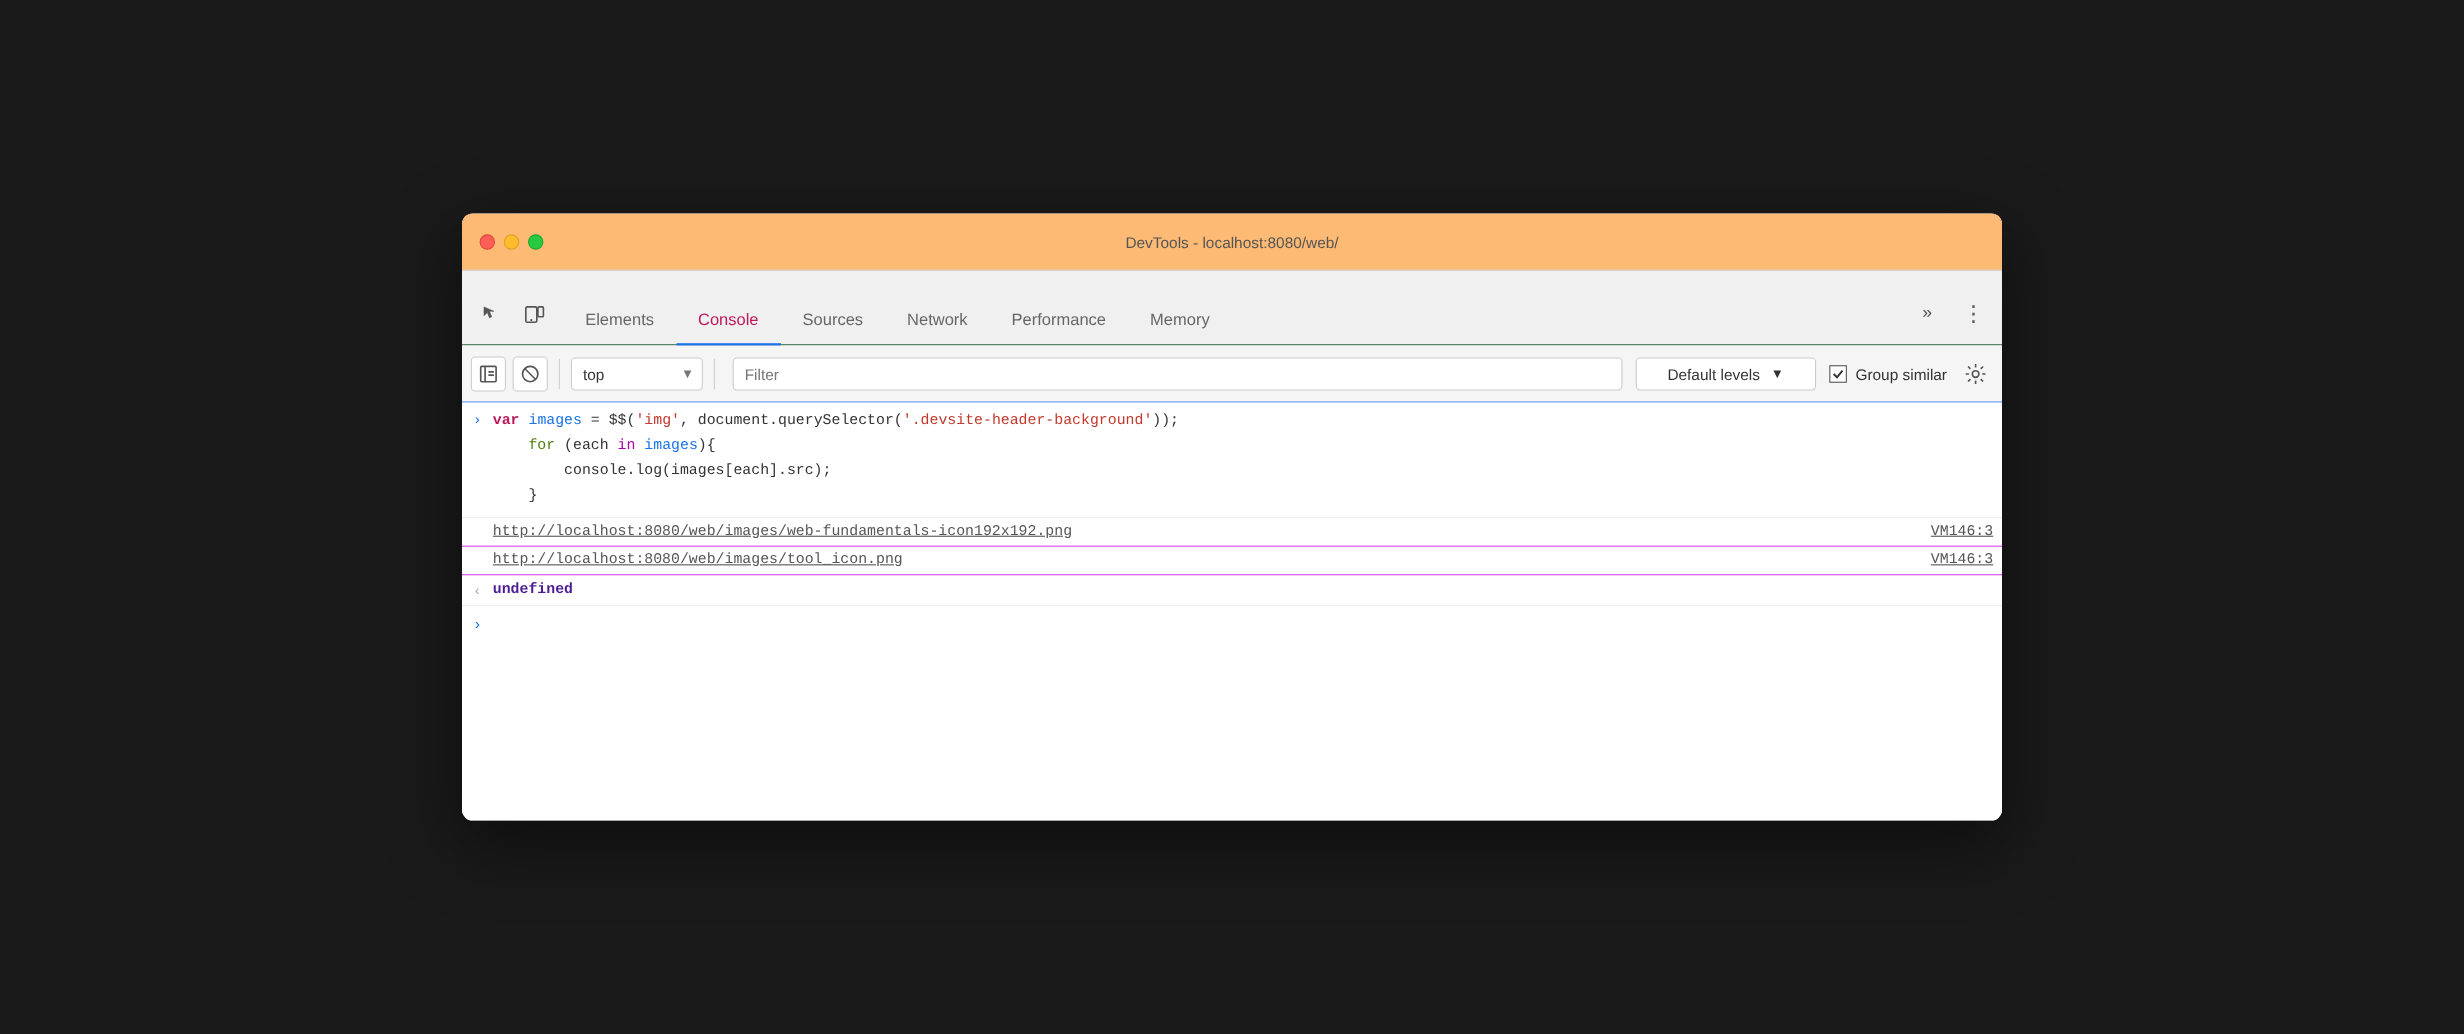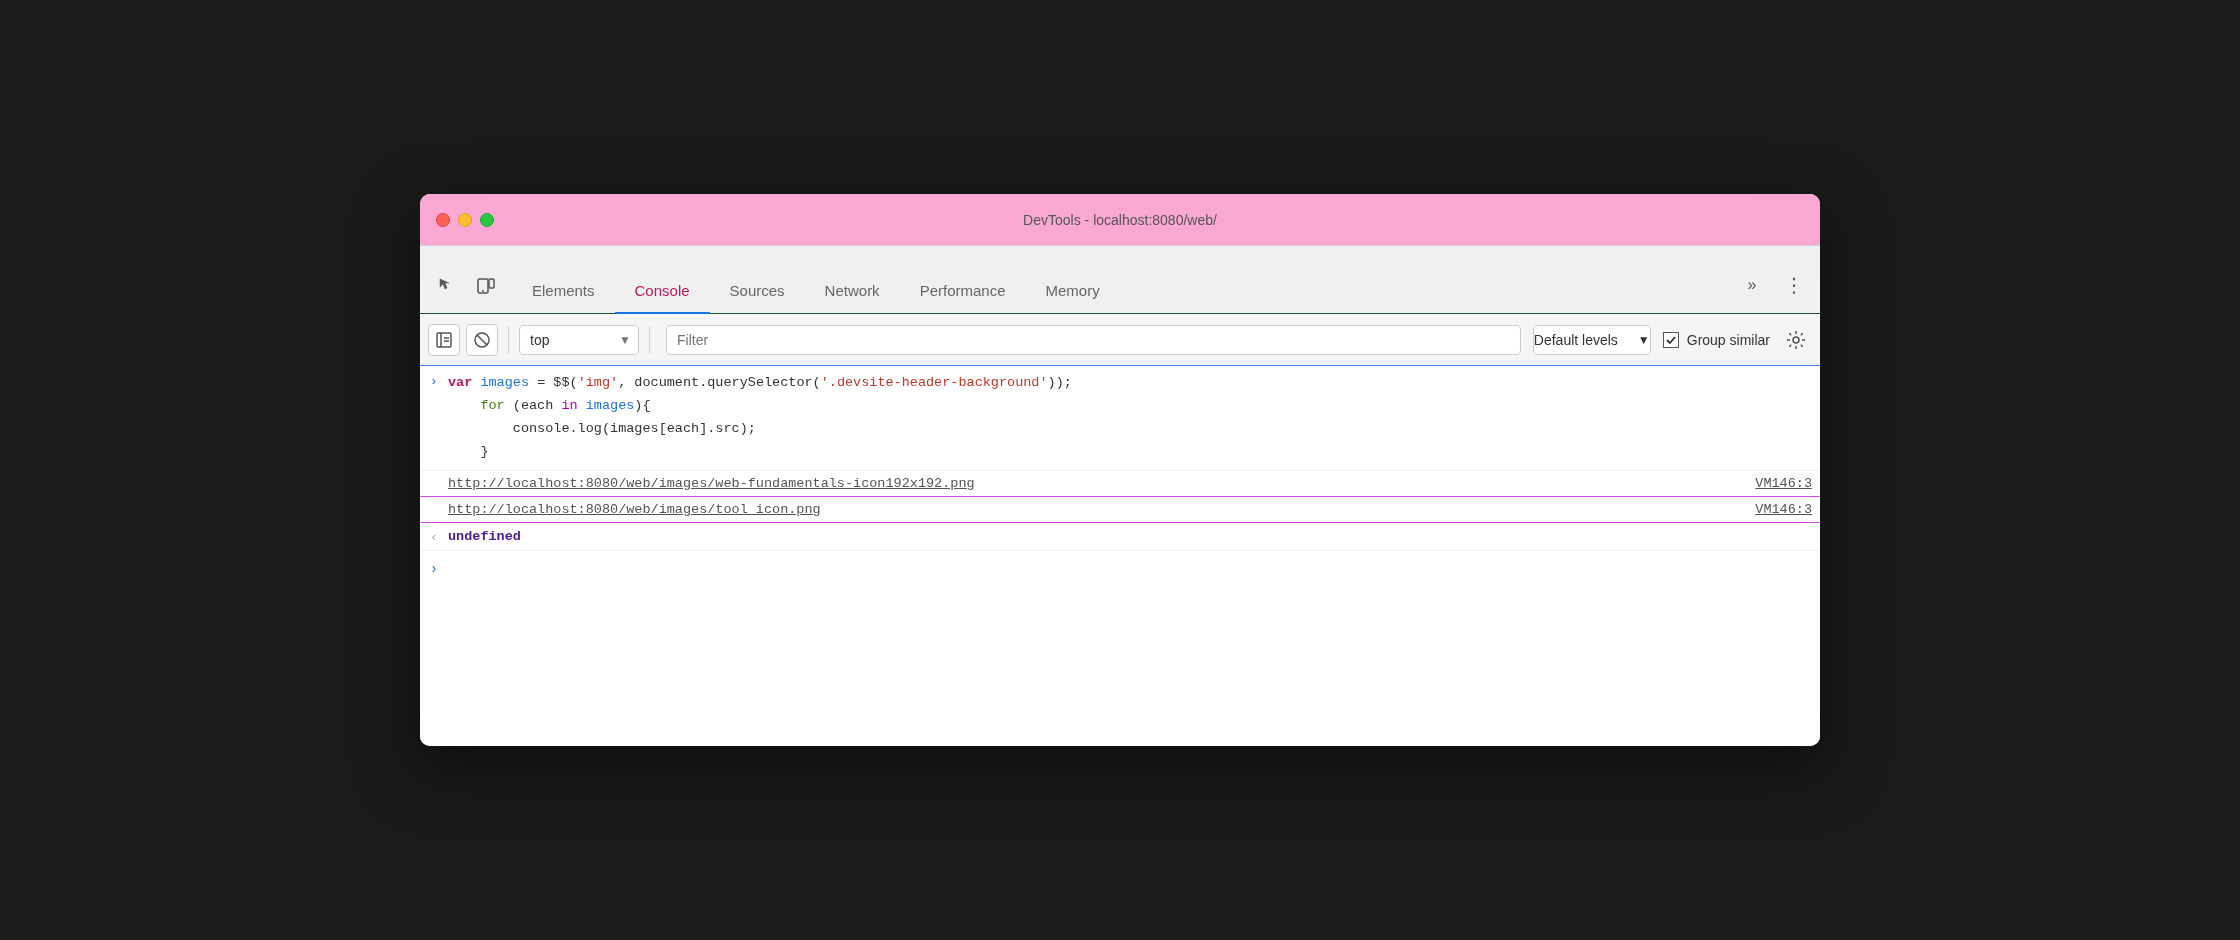--- a/index.html
+++ b/index.html
@@ -13,21 +13,21 @@
     }
     .window {
       width: 1400px;
       background: #f5f5f5;
       border-radius: 10px;
       overflow: hidden;
       box-shadow: 0 20px 60px rgba(0,0,0,0.5);
     }
     
     .titlebar {
-      background: #f9a8d4;
+      background: #fdba74;
       height: 52px;
       display: flex;
       align-items: center;
       padding: 0 16px;
       border-bottom: 1px solid #d0d0d0;
       position: relative;
     }
     .traffic-lights {
       display: flex;
       gap: 8px;
@@ -162,22 +162,22 @@
       border-radius: 4px;
       padding: 0 10px;
       font-size: 14px;
       color: #aaa;
       background: white;
       margin: 0 6px;
     }
     .levels-btn {
       display: flex;
       align-items: center;
-      gap: 20px;
-      padding: 4px 0;
+      gap: 10px;
+      padding: 4px 28px;
       height: 30px;
       border: 1px solid #ccc;
       border-radius: 4px;
       background: white;
       cursor: pointer;
       font-size: 14px;
       color: #333;
       white-space: nowrap;
     }
     .group-similar-area {

